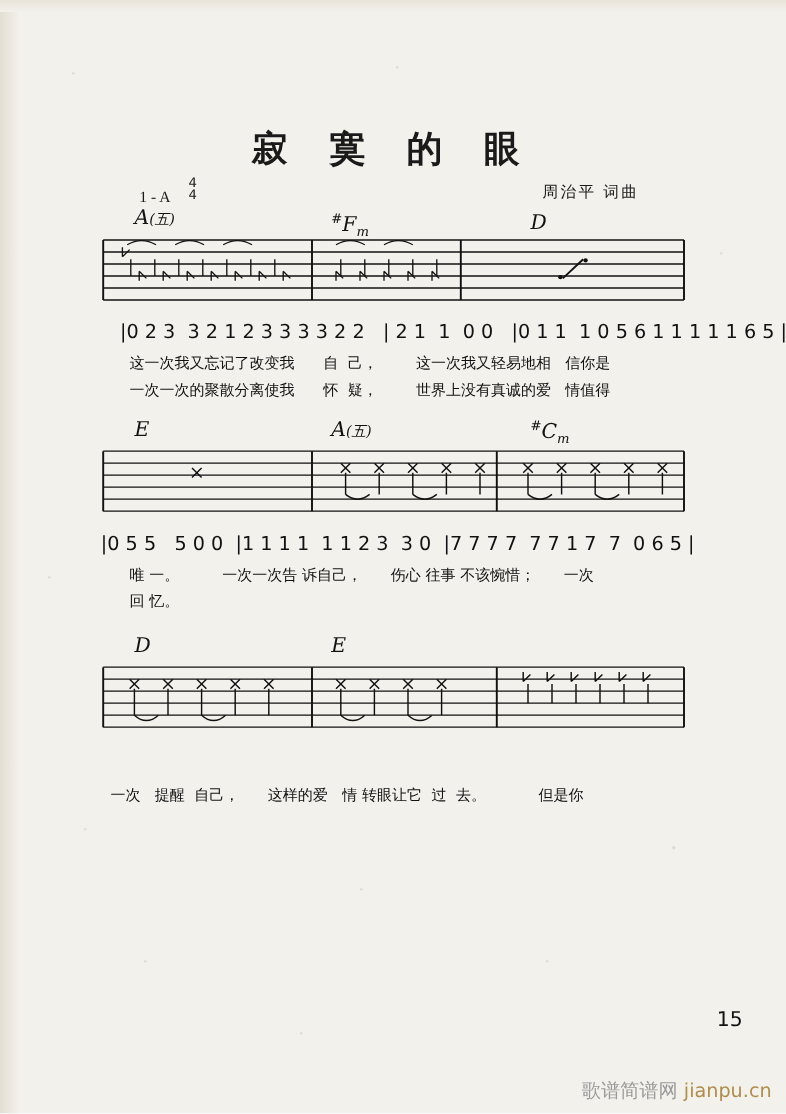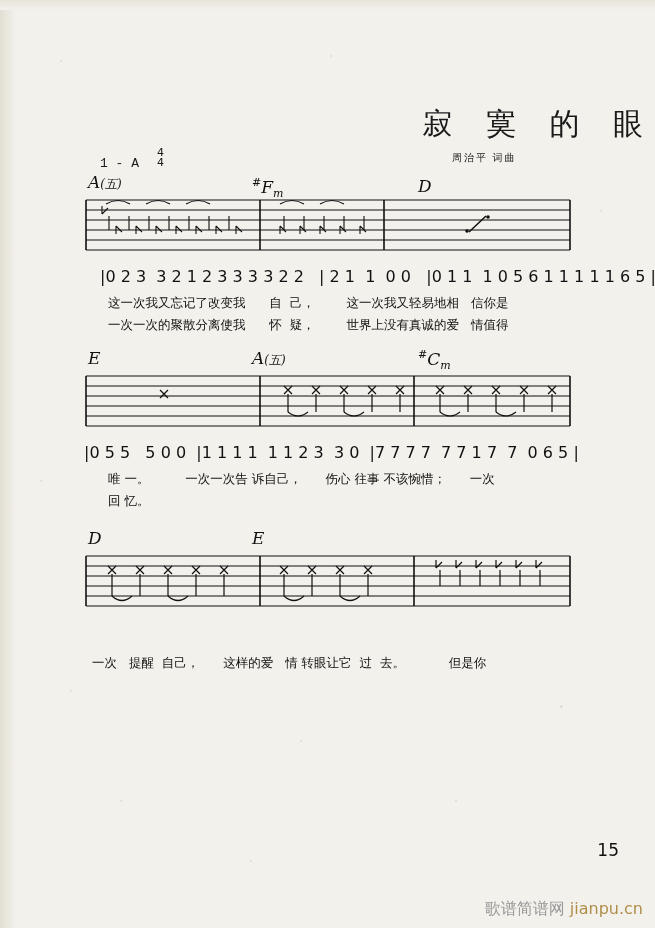--- a/index.html
+++ b/index.html
@@ -36,41 +36,41 @@
     width: 655px; height: 10px;
     background: linear-gradient(to bottom, #e8e4da, #f3f1ec);
   }
 
   
   #title {
     position: absolute;
     top: 104px;
     left: 0;
     width: 655px;
-    text-align: right;
+    text-align: center;
     font-family: "DejaVu Sans", sans-serif;
     font-size: 30px;
-    font-weight: normal;
+    font-weight: bold;
     letter-spacing: 12px;
     color: #1a1a1a;
   }
   #composer {
     position: absolute;
     top: 151px;
     left: 452px;
-    font-family: Liberation Serif, serif;
-    font-size: 10px;
+    font-family: Liberation Sans, sans-serif;
+    font-size: 13px;
     color: #1a1a1a;
     letter-spacing: 2px;
   }
   #key-mark {
     position: absolute;
     top: 156px;
-    left: 100px;
-    font-family: Liberation Mono, monospace;
+    left: 116px;
+    font-family: Liberation Serif, serif;
     font-size: 13px;
     color: #1a1a1a;
   }
   #time-sig {
     position: absolute;
     top: 148px;
     left: 157px;
     font-family: "DejaVu Sans", sans-serif;
     font-size: 11px;
     line-height: 10px;
@@ -82,20 +82,21 @@
   .staff { position: absolute; }
   .staff svg { display: block; }
 
   .chord {
     position: absolute;
     font-family: "DejaVu Serif", serif;
     font-size: 17px;
     font-style: italic;
     color: #111;
     white-space: nowrap;
+    margin-left: 24px;
   }
   .chord .sub {
     font-size: 11px;
     vertical-align: sub;
   }
   .chord .sup {
     font-size: 11px;
     vertical-align: super;
   }
   .chord .paren {

